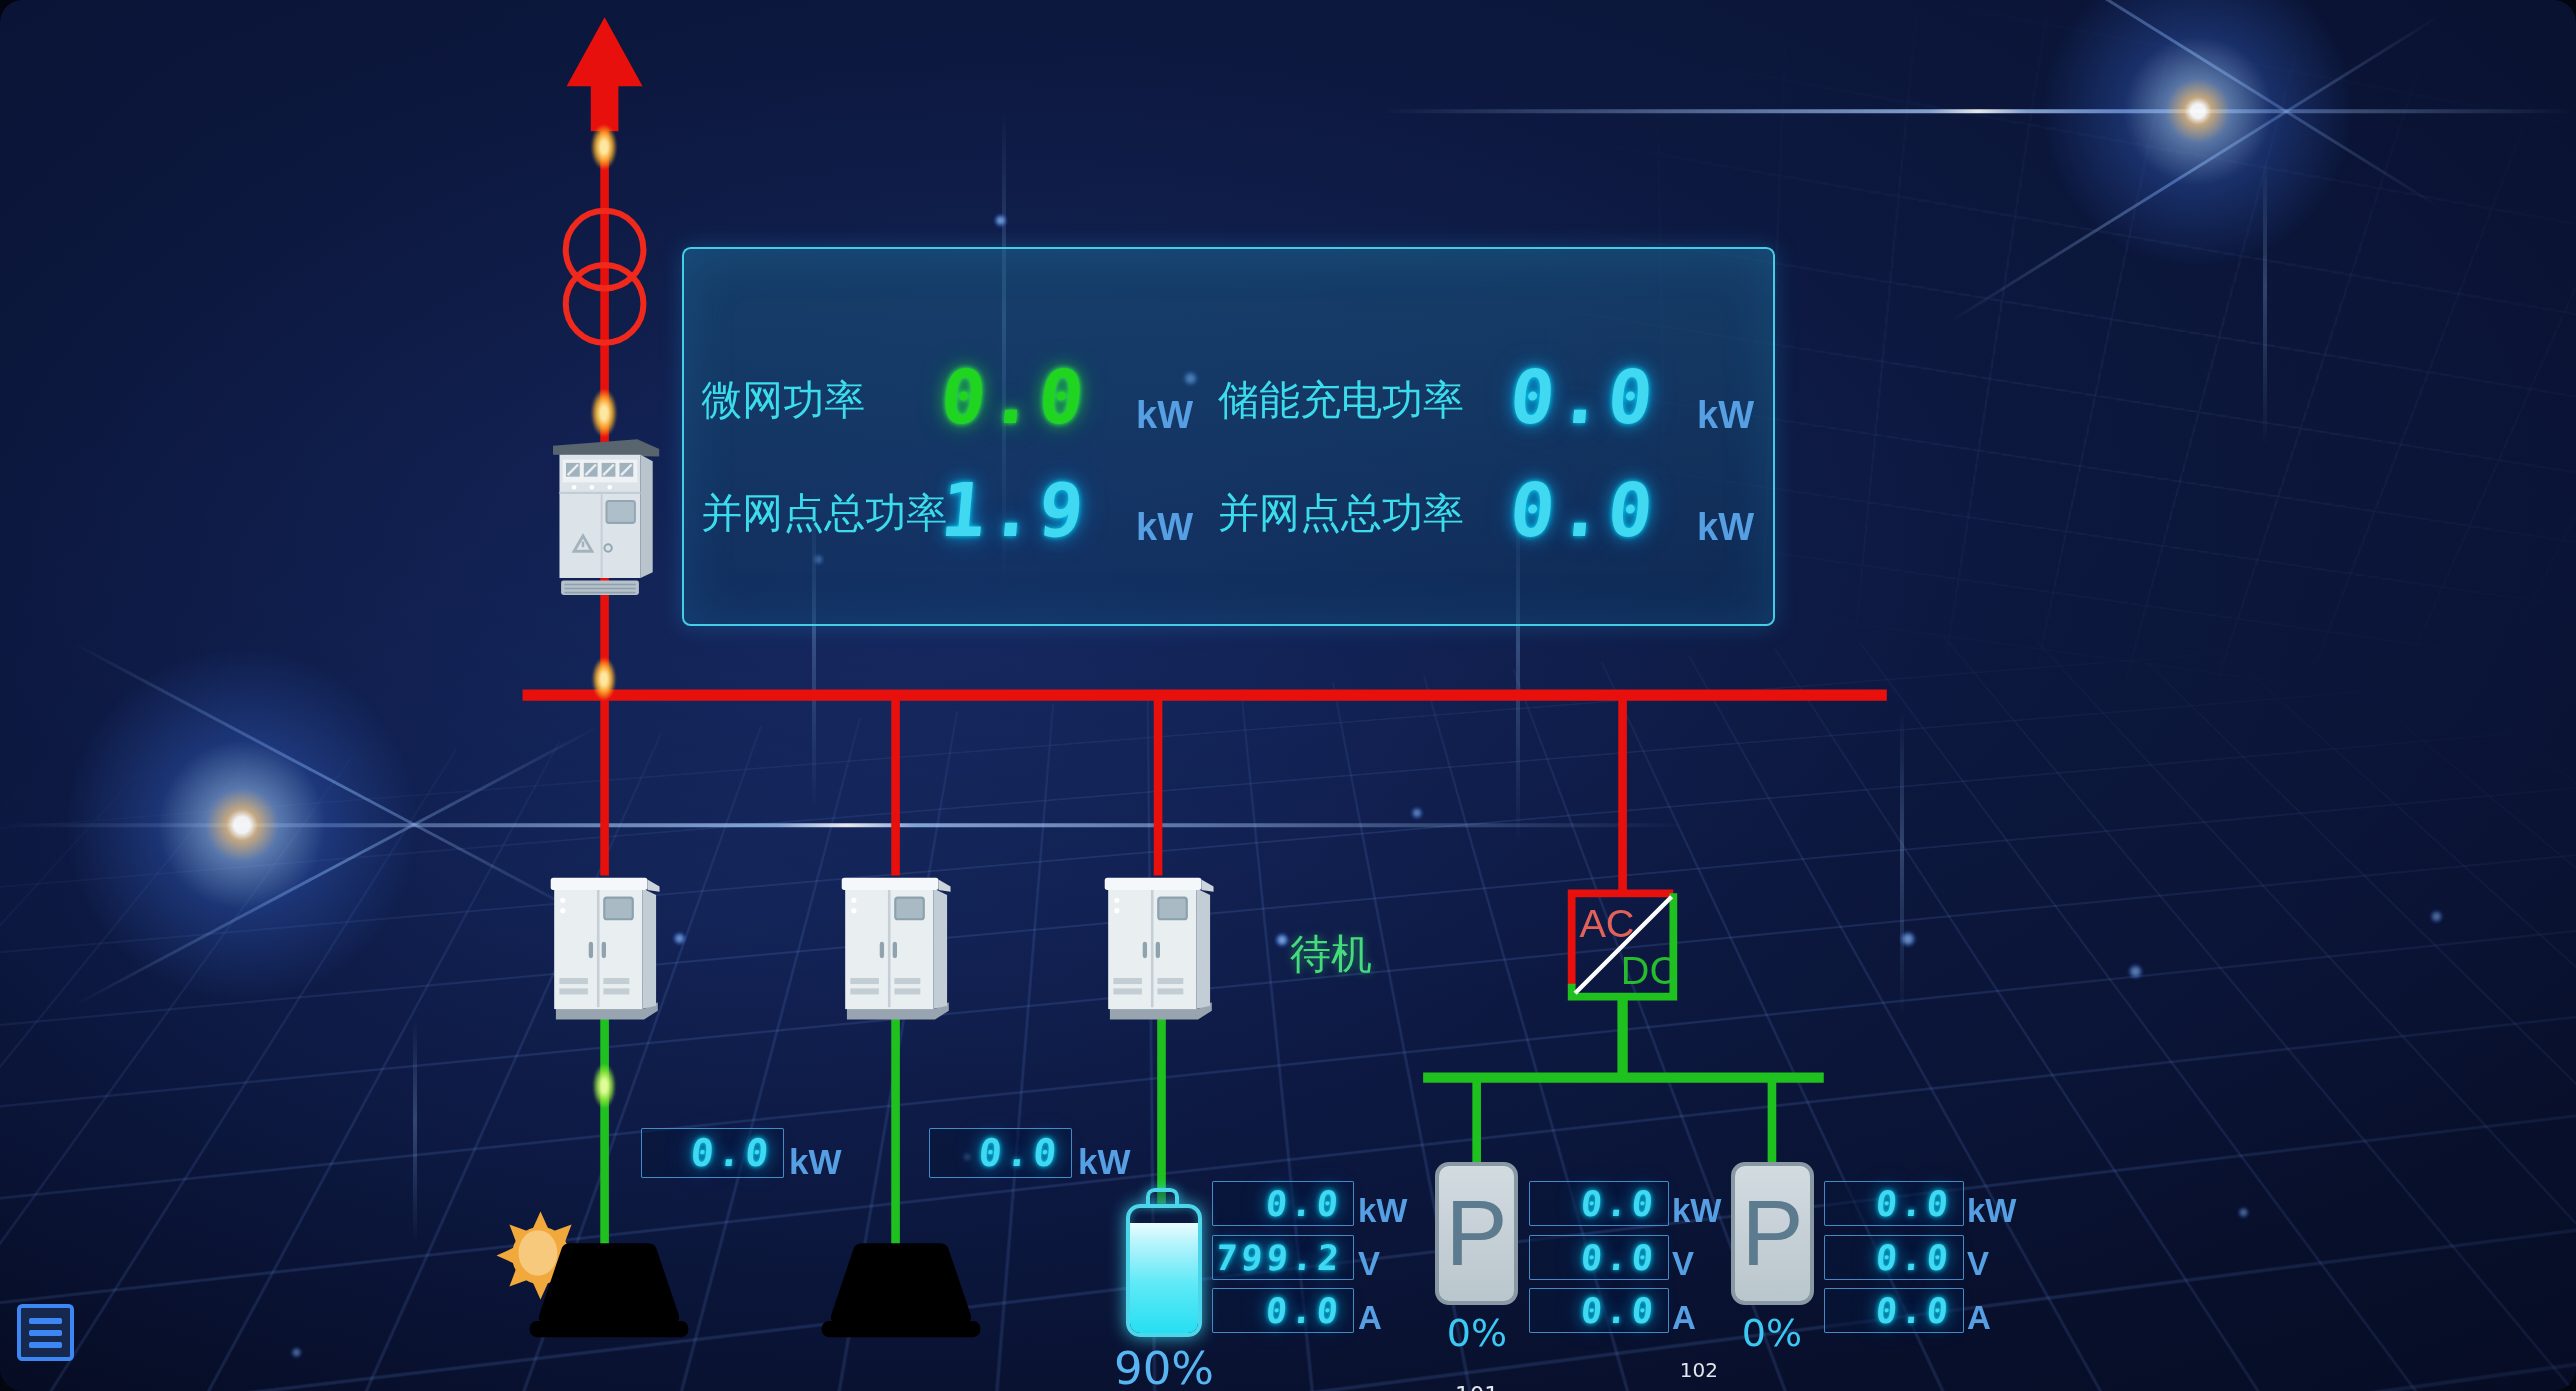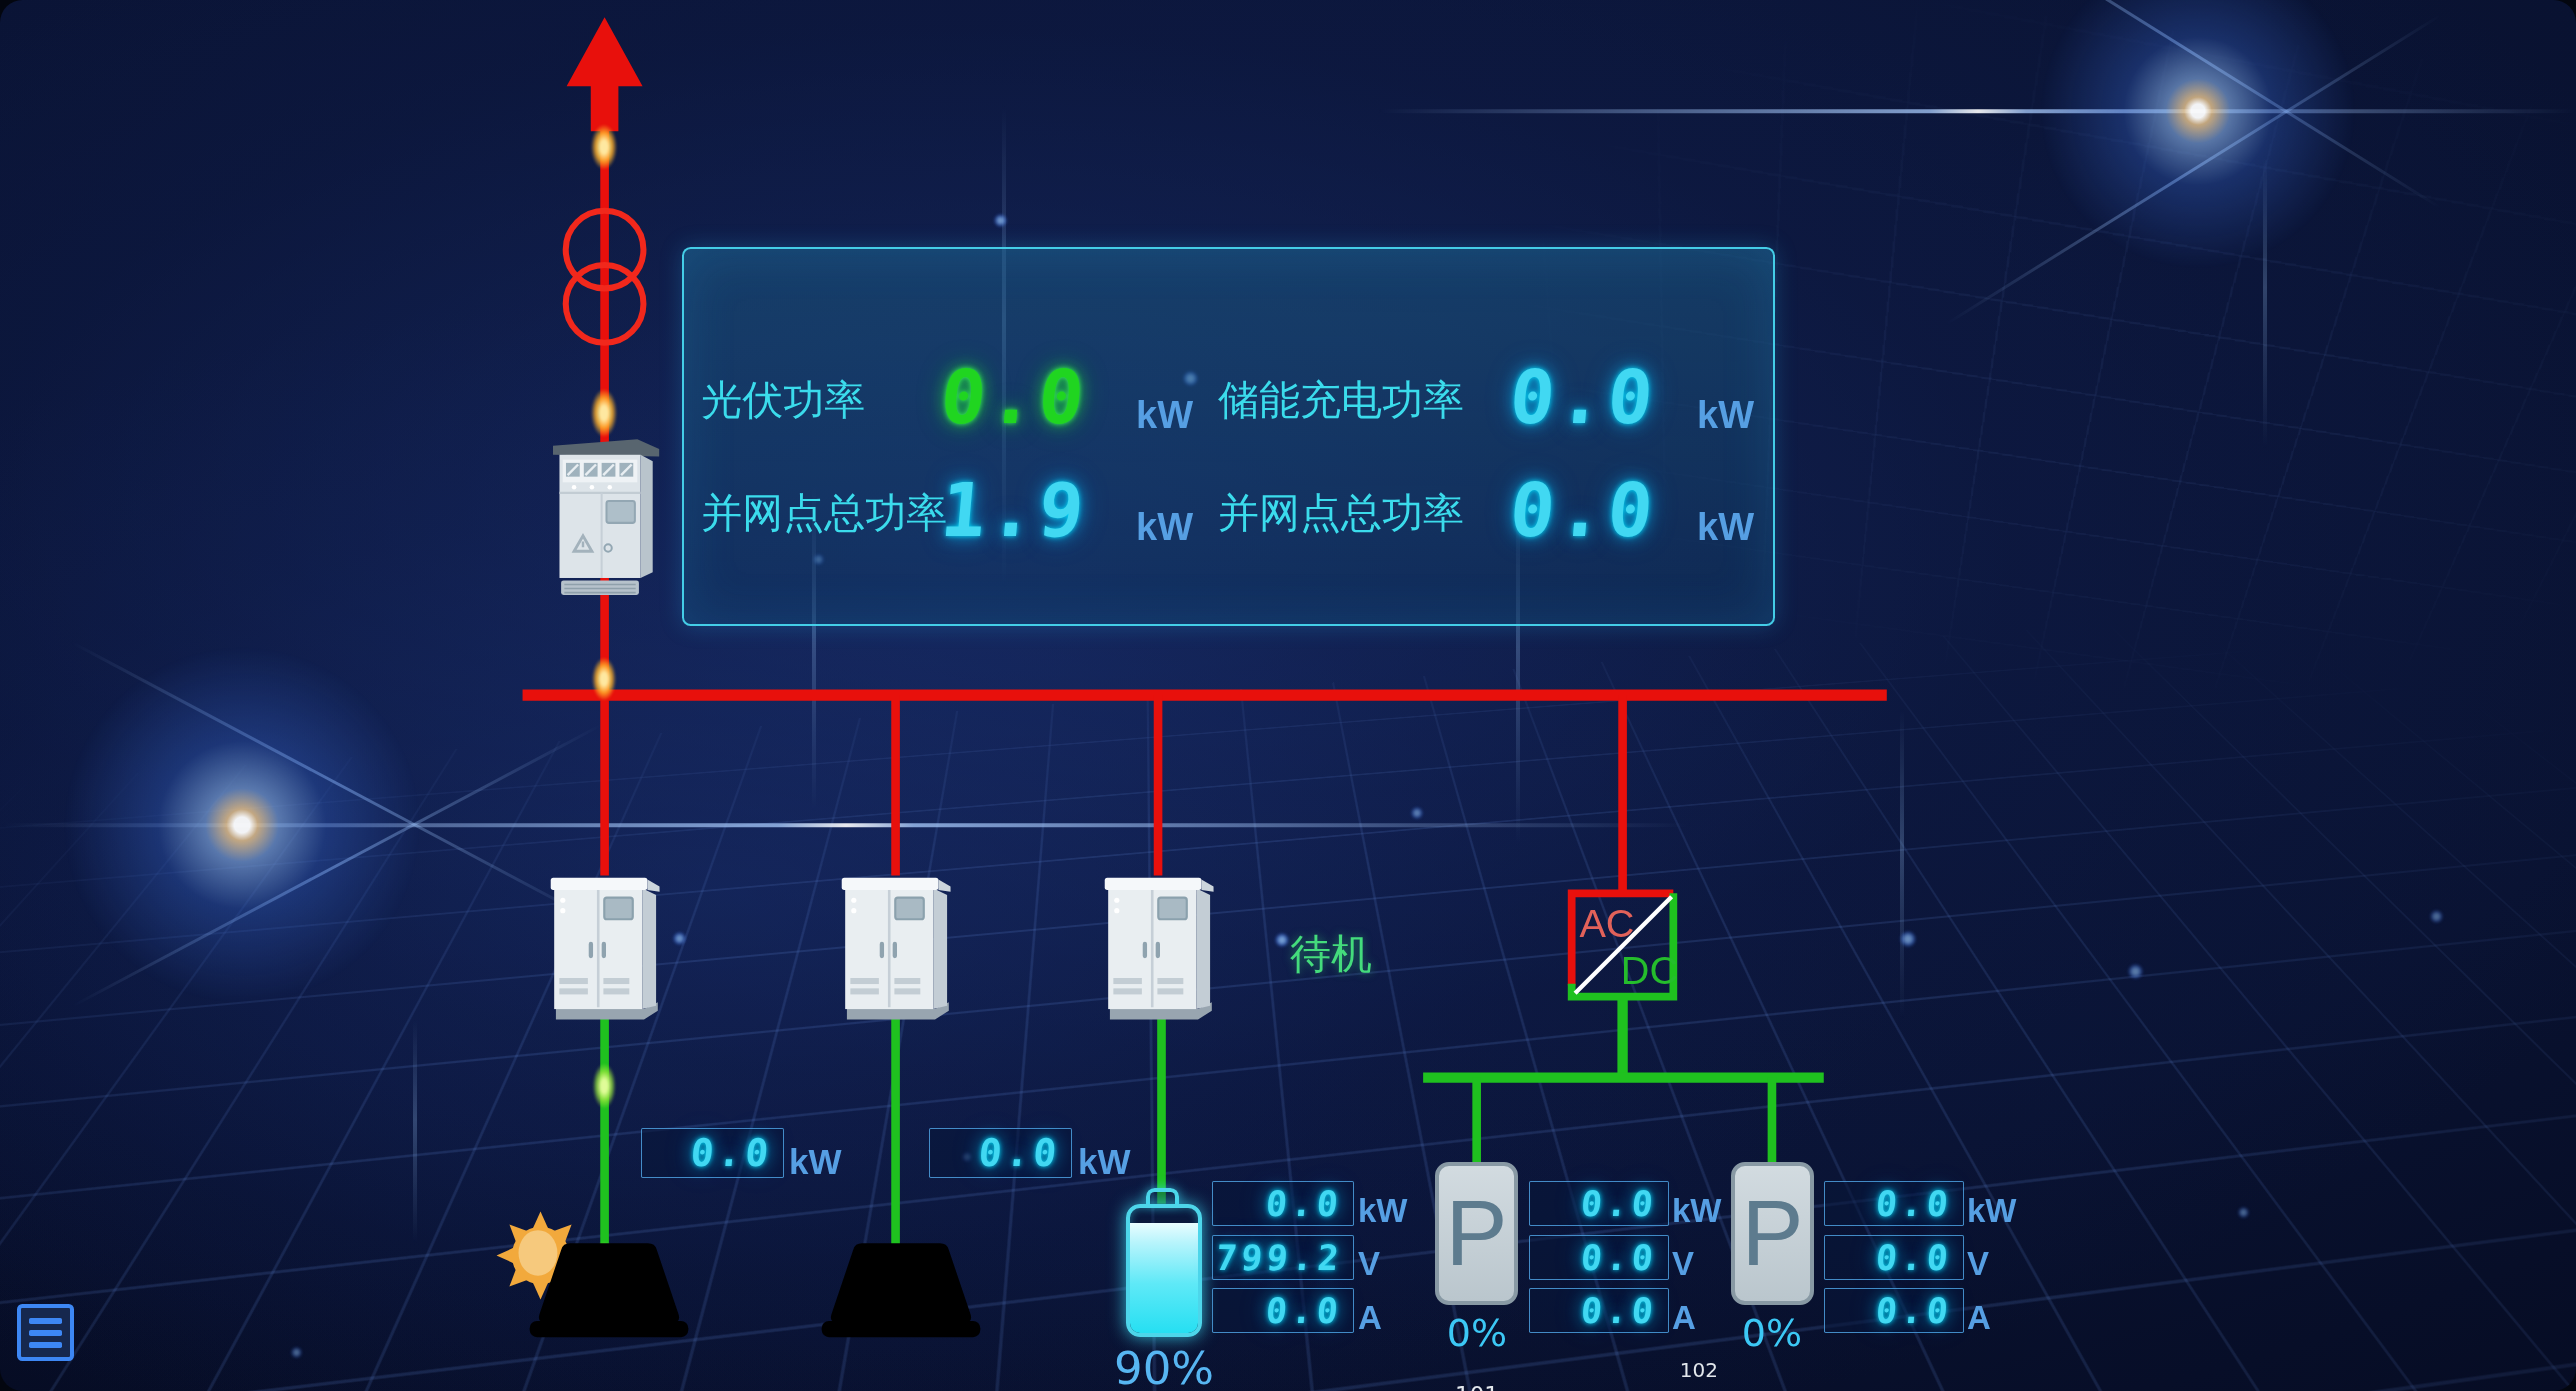--- a/index.html
+++ b/index.html
@@ -225,21 +225,21 @@
       </symbol>
     </defs>
   </svg>
 
   <svg class="abs" style="left:553px;top:428px;" width="107" height="180" viewBox="0 0 124 208">
       <use href="#topcab"></use>
     </svg>
 
   <div class="abs panel" style="left:682px;top:247px;width:1089px;height:375px;">
 
-    <div class="abs cn" style="left:17.3px;top:124px;font-size:41px;">光伏功率</div>
+    <div class="abs cn" style="left:17.3px;top:124px;font-size:41px;">微网功率</div>
     <div class="abs digital green" style="left:244px;top:105px;width:173px;text-align:center;font-size:74px;">0.0</div>
     <div class="abs unit" style="left:452px;top:145px;font-size:38px;">kW</div>
 
     <div class="abs cn" style="left:534px;top:124px;font-size:41px;">储能充电功率</div>
     <div class="abs digital" style="left:813px;top:105px;width:173px;text-align:center;font-size:74px;">0.0</div>
     <div class="abs unit" style="left:1013px;top:145px;font-size:38px;">kW</div>
 
     <div class="abs cn" style="left:17.3px;top:237px;font-size:41px;">并网点总功率</div>
     <div class="abs digital" style="left:244px;top:218px;width:173px;text-align:center;font-size:74px;">1.9</div>
     <div class="abs unit" style="left:452px;top:257px;font-size:38px;">kW</div>

